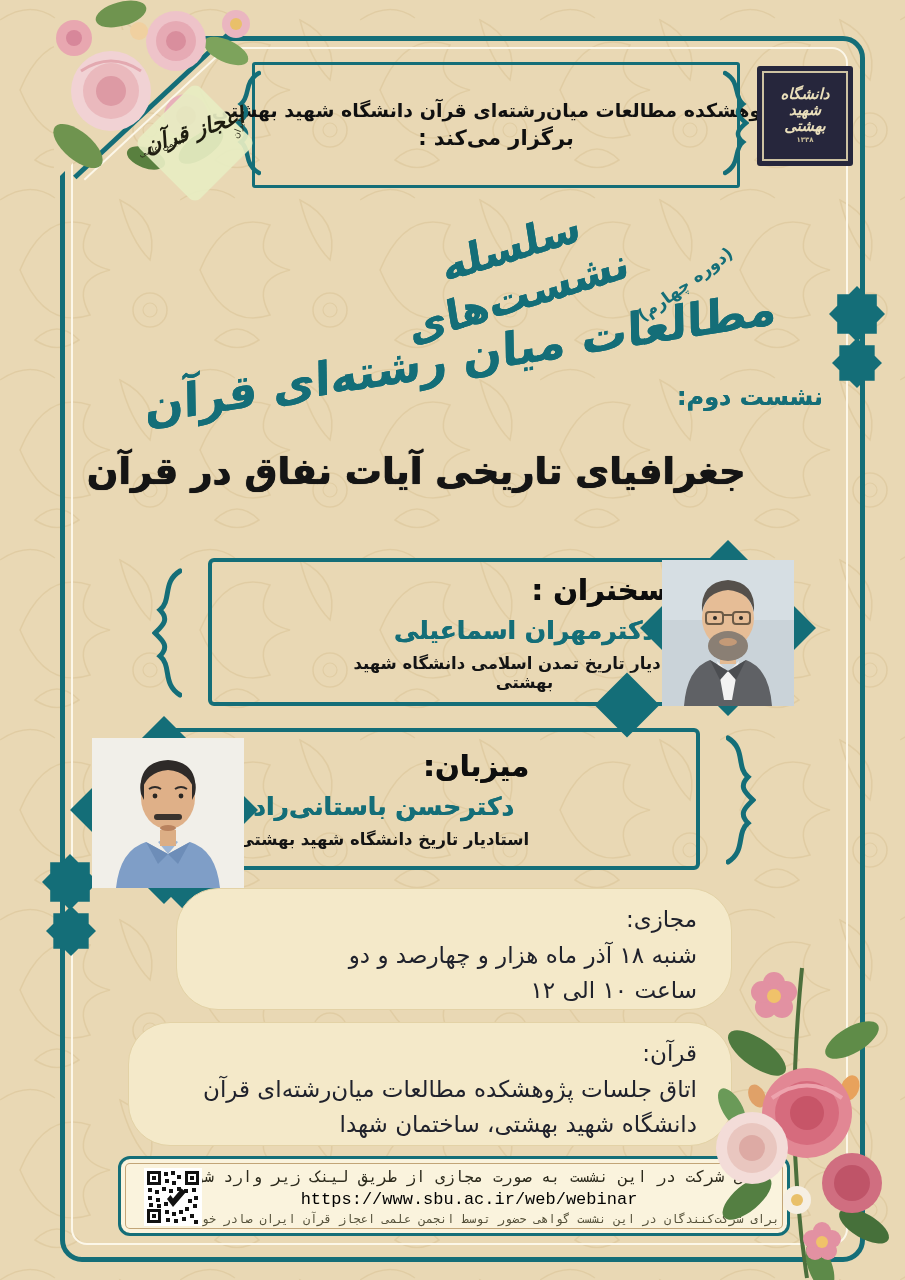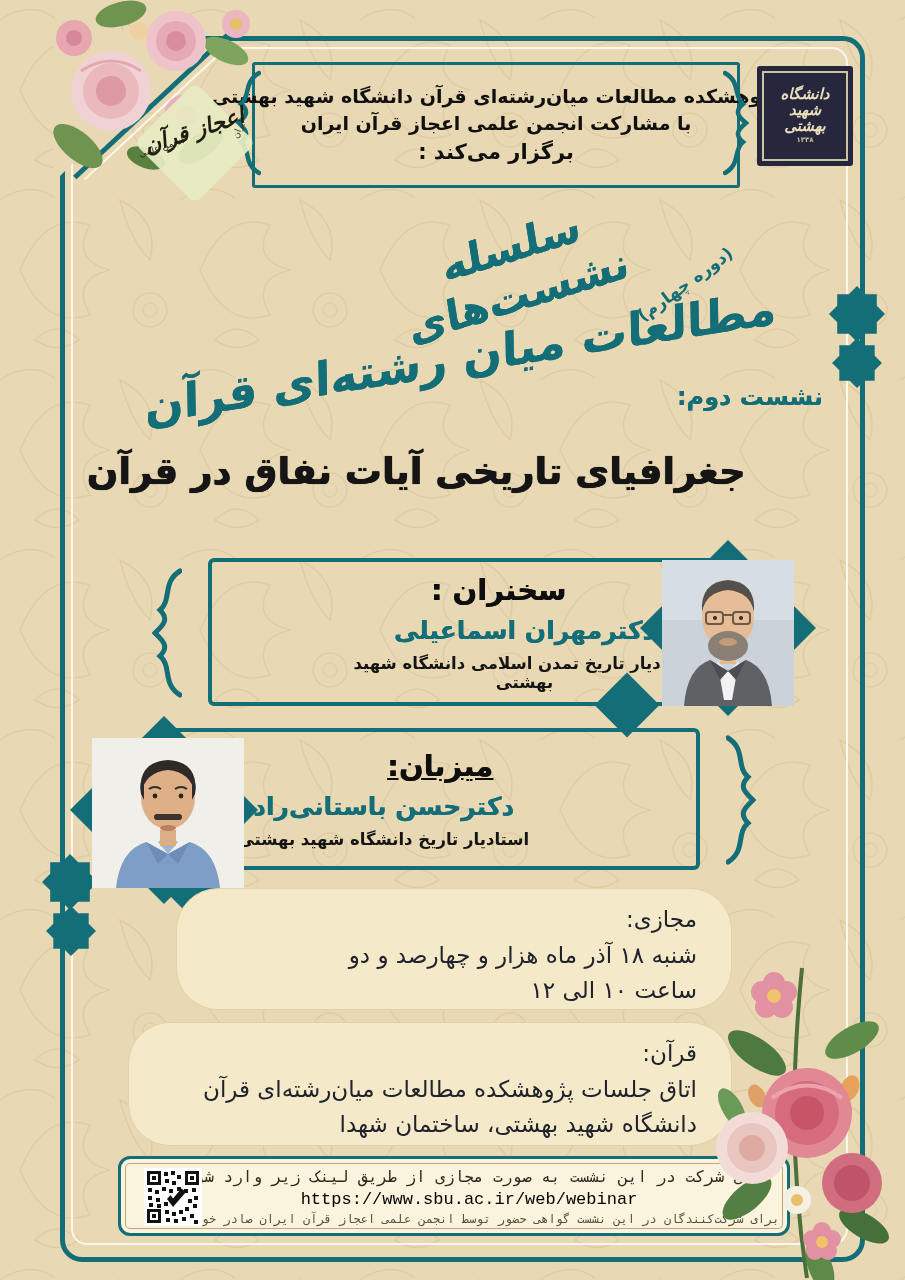--- a/index.html
+++ b/index.html
@@ -75,25 +75,25 @@
   .session-label{left:677px;top:383px;font-size:24px;color:var(--teal);font-weight:bold;
     z-index:4;text-shadow:0 0 .6px currentColor;}
 
   
   .session-title{left:60px;top:450px;width:712px;text-align:center;font-size:37px;
     font-weight:bold;color:var(--dark);z-index:4;text-shadow:.7px 0 currentColor,0 0 .8px currentColor;}
 
   
   .person-box{border:4px solid var(--teal);border-radius:6px;z-index:4;
     display:flex;flex-direction:column;justify-content:center;gap:9px;box-sizing:border-box;}
-  .speaker-box{left:208px;top:558px;width:540px;height:148px;padding:10px 25px 10px 118px;align-items:center;}
+  .speaker-box{left:208px;top:558px;width:540px;height:148px;padding:10px 25px 10px 118px;}
   .host-box{left:156px;top:728px;width:544px;height:142px;padding:10px 115px 10px 26px;}
   .person-label{font-size:29px;font-weight:bold;color:#0e0e0e;text-shadow:.5px 0 currentColor;}
   .speaker-box .person-label{margin-right:52px;}
-  .host-box .person-label{margin-right:88px;text-decoration:underline;}
+  .host-box .person-label{margin-right:52px;}
   .person-name{font-size:25px;font-weight:bold;color:var(--teal);text-align:center;
     text-shadow:.5px 0 currentColor;}
   .person-aff{font-size:16.5px;font-weight:bold;color:#141414;text-align:center;}
 
   .star8{clip-path:polygon(100% 50%,85.36% 64.64%,85.36% 85.36%,64.64% 85.36%,50% 100%,
     35.36% 85.36%,14.64% 85.36%,14.64% 64.64%,0% 50%,14.64% 35.36%,14.64% 14.64%,
     35.36% 14.64%,50% 0%,64.64% 14.64%,85.36% 14.64%,85.36% 35.36%);background:var(--teal);}
   .speaker-star{left:640px;top:540px;width:176px;height:176px;z-index:5;}
   .host-star{left:70px;top:716px;width:188px;height:188px;z-index:5;}
   .photo{overflow:hidden;z-index:6;}
@@ -159,21 +159,20 @@
   </svg>
 
   <div class="abs frame"></div>
   <div class="abs frame-inner"></div>
   <div class="abs corner-cover"></div>
   <div class="abs diag-teal"></div>
   <div class="abs diag-white"></div>
 
   <div class="abs org-box">
     <div class="org-line">پژوهشکده مطالعات میان‌رشته‌ای قرآن دانشگاه شهید بهشتی</div>
-    <div class="org-line">با مشارکت انجمن علمی اعجاز قرآن ایران</div>
     <div class="org-line l3">برگزار می‌کند :</div>
   </div>
   <div class="abs bracket left">
     <svg viewBox="0 0 26 106">
         <path d="M24 3 C8 12 16 26 6 34 C16 42 9 48 3 53 C9 58 16 64 6 72 C16 80 8 94 24 103" fill="none" stroke="#146e78" stroke-width="4.5" stroke-linecap="round"></path>
       </svg>
   </div>
   <div class="abs bracket right">
     <svg viewBox="0 0 26 106">
         <path d="M24 3 C8 12 16 26 6 34 C16 42 9 48 3 53 C9 58 16 64 6 72 C16 80 8 94 24 103" fill="none" stroke="#146e78" stroke-width="4.5" stroke-linecap="round"></path>

